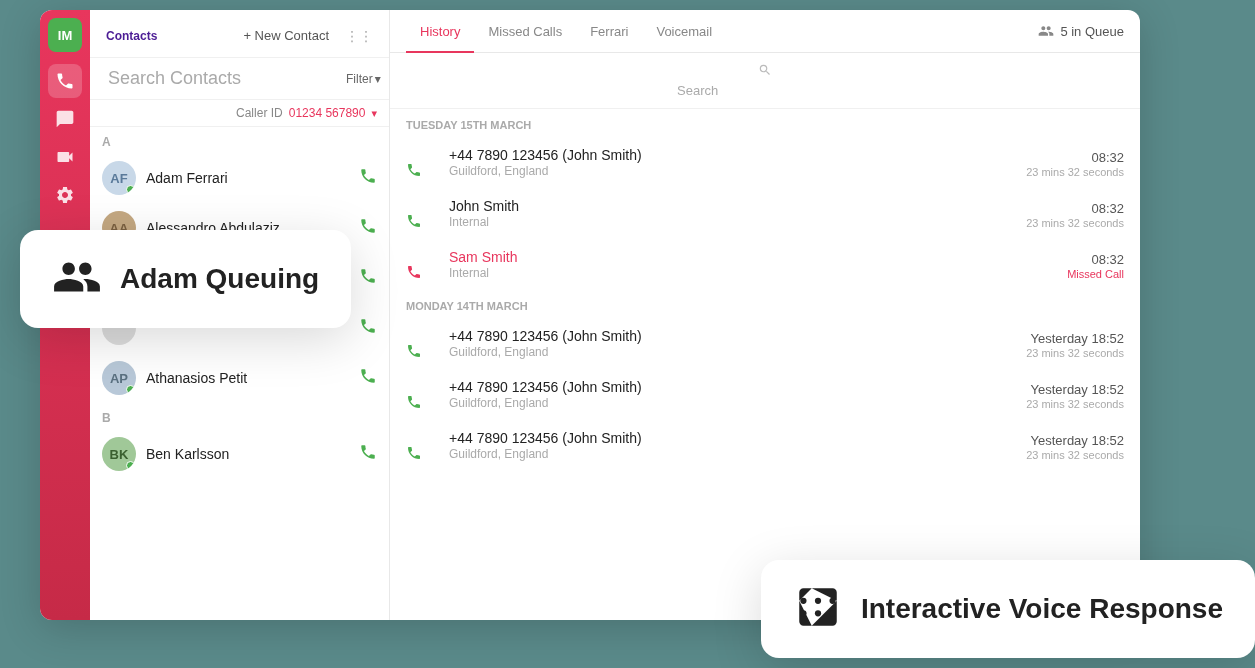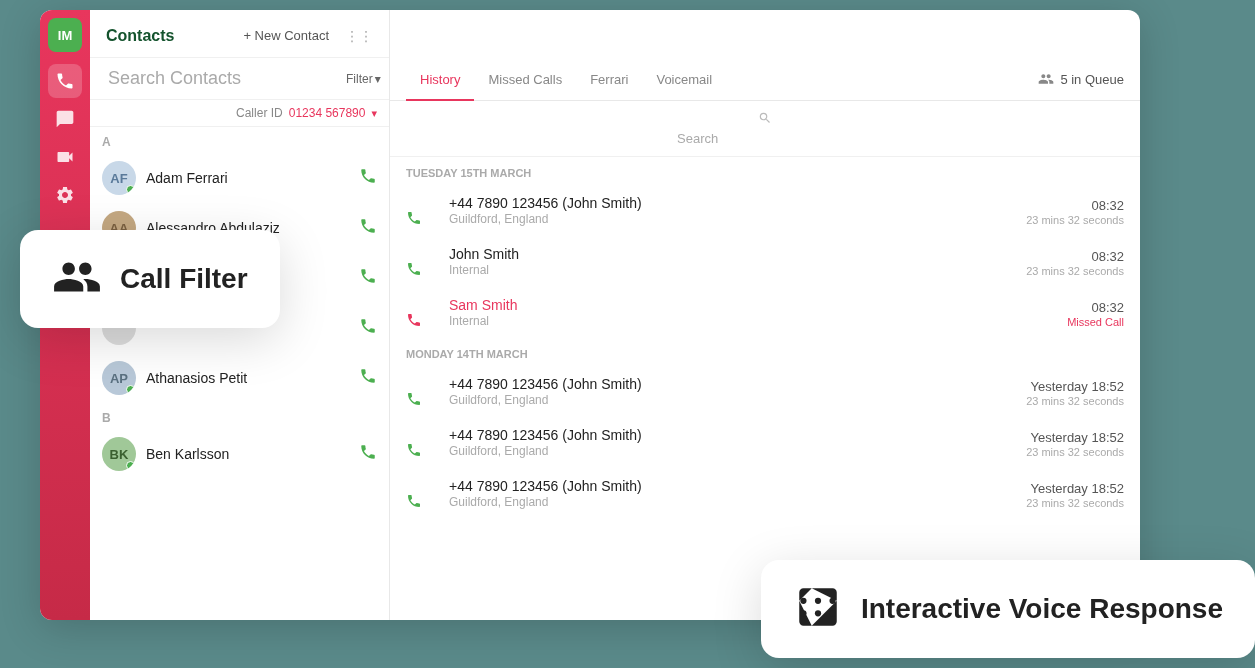--- a/index.html
+++ b/index.html
@@ -81,23 +81,23 @@
 
     .contacts-header {
       padding: 14px 16px 10px;
       display: flex;
       align-items: center;
       justify-content: space-between;
       border-bottom: 1px solid #f0f0f0;
     }
 
     .contacts-title {
-      font-size: 16px;
+      font-size: 12px;
       font-weight: 600;
-      color: #14532d;
+      color: #4c1d95;
     }
 
     .contacts-header-actions {
       display: flex;
       align-items: center;
       gap: 8px;
     }
 
     .new-contact-btn {
       display: flex;
@@ -231,21 +231,20 @@
       display: flex;
       flex-direction: column;
     }
 
     .history-tabs {
       display: flex;
       align-items: center;
       padding: 0 16px;
       border-bottom: 1px solid #e8e8e8;
       gap: 0;
-      margin-top: 48px;
     }
 
     .history-tab {
       padding: 14px 14px 12px;
       font-size: 13px;
       color: #888;
       cursor: pointer;
       border-bottom: 2px solid transparent;
       margin-bottom: -1px;
     }
@@ -642,21 +641,21 @@
     </div>
   </div>
 </div>
 
 <div class="tooltip-card tooltip-call-queuing">
   <span>
     <svg width="50" height="50" viewBox="0 0 24 24" fill="#222">
       <path d="M16 11c1.66 0 2.99-1.34 2.99-3S17.66 5 16 5c-1.66 0-3 1.34-3 3s1.34 3 3 3zm-8 0c1.66 0 2.99-1.34 2.99-3S9.66 5 8 5C6.34 5 5 6.34 5 8s1.34 3 3 3zm0 2c-2.33 0-7 1.17-7 3.5V19h14v-2.5c0-2.33-4.67-3.5-7-3.5zm8 0c-.29 0-.62.02-.97.05 1.16.84 1.97 1.97 1.97 3.45V19h6v-2.5c0-2.33-4.67-3.5-7-3.5z"></path>
     </svg>
   </span>
-  <span class="tooltip-title">Call Filter</span>
+  <span class="tooltip-title">Adam Queuing</span>
 </div>
 
 <div class="tooltip-card tooltip-ivr">
   <span>
     <svg width="50" height="50" viewBox="0 0 24 24" fill="#222">
       <path d="M9 3H5a2 2 0 00-2 2v4m6-6h10a2 2 0 012 2v4M9 3v18m0 0h10a2 2 0 002-2V9M9 21H5a2 2 0 01-2-2V9m0 0h18"></path>
       <circle cx="5" cy="9" r="1.5" fill="#222"></circle>
       <circle cx="12" cy="9" r="1.5" fill="#222"></circle>
       <circle cx="19" cy="9" r="1.5" fill="#222"></circle>
       <circle cx="5" cy="15" r="1.5" fill="#222"></circle>

